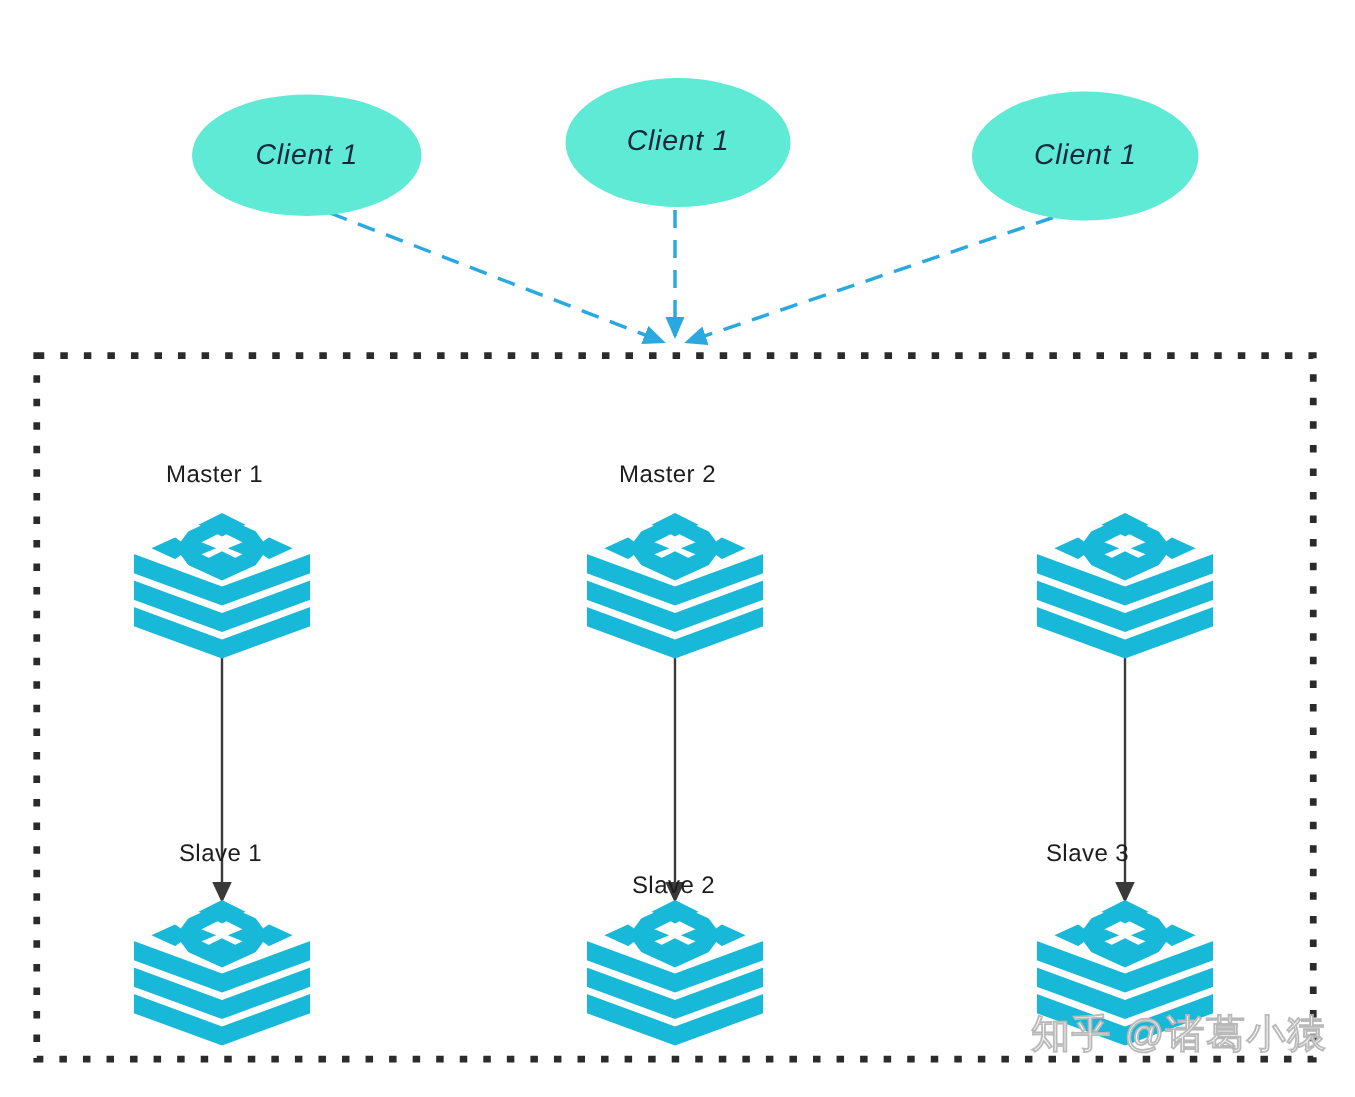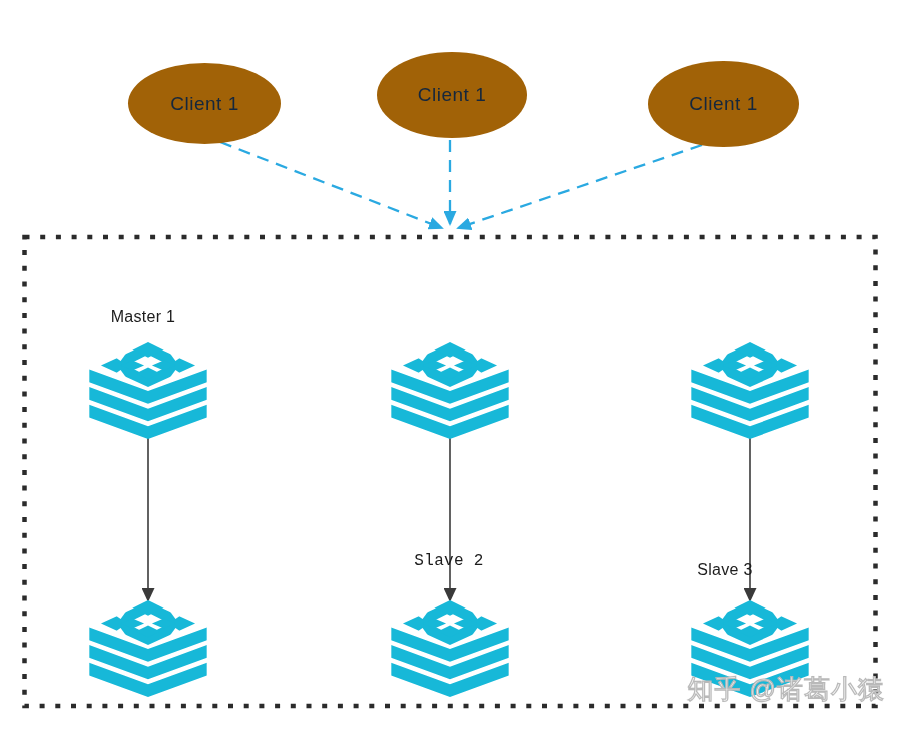--- a/index.html
+++ b/index.html
@@ -2,36 +2,36 @@
 <html><head>
 <meta charset="utf-8">
 <style>
   html,body{margin:0;padding:0;background:#ffffff;}
   .canvas{
     position:relative;width:903px;height:731px;background:#ffffff;
     font-family:"Liberation Sans","DejaVu Sans",sans-serif;overflow:hidden;
   }
   .connector-layer{position:absolute;left:0;top:0;width:903px;height:731px;z-index:1;}
   .client{
-    position:absolute;border-radius:50%;background:#a16207;
+    position:absolute;border-radius:50%;background:#5eead4;
     display:flex;align-items:center;justify-content:center;
-    color:#15273d;font-size:19px;z-index:2;letter-spacing:.5px;
+    color:#15273d;font-size:19px;z-index:2;letter-spacing:.5px;font-style:italic;
   }
   .client-1{left:128px;top:63px;width:153px;height:81px;}
   .client-2{left:377px;top:52px;width:150px;height:86px;}
   .client-3{left:648px;top:61px;width:151px;height:86px;}
   .node-label{
     position:absolute;width:150px;text-align:center;font-size:16px;
     color:#1c1c1c;z-index:3;letter-spacing:.3px;
   }
   .m1-label{left:68px;top:308px;}
   .m2-label{left:370px;top:308px;}
   .m3-label{left:670px;top:308px;}
   .s1-label{left:72px;top:561px;}
-  .s2-label{left:374px;top:552px;font-family:Liberation Mono, monospace;}
+  .s2-label{left:374px;top:582px;}
   .s3-label{left:650px;top:561px;}
   .node-icon{position:absolute;width:118px;height:100px;z-index:3;}
   .m1-icon{left:89px;top:340px;}
   .m2-icon{left:391px;top:340px;}
   .m3-icon{left:691px;top:340px;}
   .s1-icon{left:89px;top:598px;}
   .s2-icon{left:391px;top:598px;}
   .s3-icon{left:691px;top:598px;}
   .watermark{
     position:absolute;right:18px;top:672px;z-index:5;
@@ -99,31 +99,33 @@
     <span>Client 1</span>
   </div>
   <div class="client client-2">
     <span>Client 1</span>
   </div>
   <div class="client client-3">
     <span>Client 1</span>
   </div>
 
   <div class="node-label m1-label">Master 1</div>
+  <div class="node-label m2-label">Master 2</div>
 
   <svg class="node-icon m1-icon" viewBox="0 0 120 102">
       <use href="#stack-icon"></use>
     </svg>
   <svg class="node-icon m2-icon" viewBox="0 0 120 102">
       <use href="#stack-icon"></use>
     </svg>
   <svg class="node-icon m3-icon" viewBox="0 0 120 102">
       <use href="#stack-icon"></use>
     </svg>
 
+  <div class="node-label s1-label">Slave 1</div>
   <div class="node-label s2-label">Slave 2</div>
   <div class="node-label s3-label">Slave 3</div>
 
   <svg class="node-icon s1-icon" viewBox="0 0 120 102">
       <use href="#stack-icon"></use>
     </svg>
   <svg class="node-icon s2-icon" viewBox="0 0 120 102">
       <use href="#stack-icon"></use>
     </svg>
   <svg class="node-icon s3-icon" viewBox="0 0 120 102">

